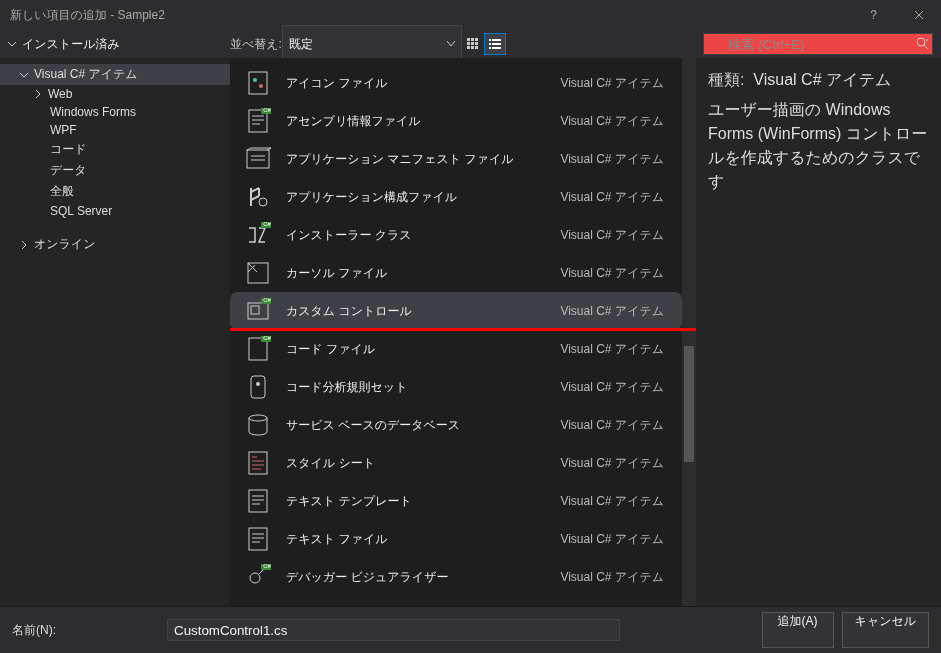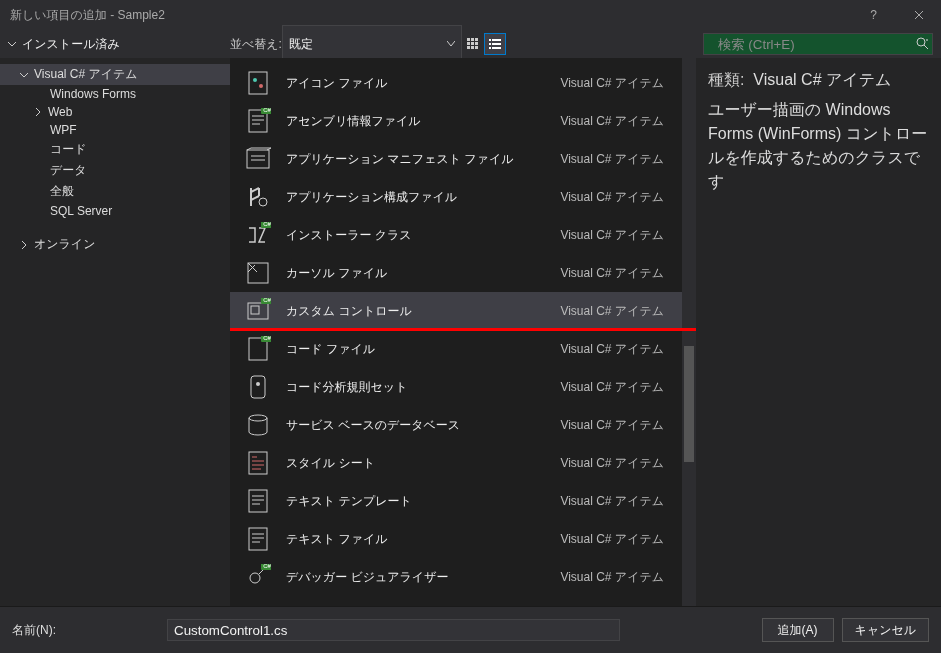--- a/index.html
+++ b/index.html
@@ -73,26 +73,26 @@
 .view-btn.active {
   background: #3f3f46;
   border: 1px solid #007acc;
 }
 .search-wrap {
   position: relative;
   margin-left: auto;
   width: 230px;
 }
 .search-input {
-  background: #14532d;
+  background: #ef4444;
   border: 1px solid #434346;
   color: #f1f1f1;
   height: 22px;
   width: 100%;
-  padding: 0 22px 0 14px;
+  padding: 0 22px 0 24px;
 }
 .search-input::placeholder { color: #888; }
 .search-icon {
   position: absolute;
   right: 4px; top: 3px;
   color: #ccc;
 }
 .content {
   display: flex;
   height: 548px;
@@ -130,20 +130,21 @@
 }
 .item-row {
   height: 38px;
   display: flex;
   align-items: center;
   padding: 0 14px;
   gap: 14px;
 }
 .item-row.selected {
   background: #3f3f46;
+  border-radius: 7px;
 }
 .item-row .icon-box {
   width: 28px; height: 28px;
   display: flex; align-items: center; justify-content: center;
   position: relative;
 }
 .item-row .name { flex: 1; color: #eee; }
 .item-row .cat { color: #bbb; padding-right: 4px; }
 .redline {
   position: absolute;
@@ -194,25 +195,25 @@
 }
 .footer-btns {
   margin-left: auto;
   display: flex;
   gap: 8px;
 }
 .btn {
   background: #333337;
   border: 1px solid #555;
   color: #f1f1f1;
-  height: 24px;
+  height: 36px;
   min-width: 72px;
   padding: 0 12px;
   display: flex;
-  align-items: center;
+  align-items: flex-start;
   justify-content: center;
 }
 svg { display: block; }
 </style>
 </head>
 <body>
 
 <div class="titlebar">
   <span>新しい項目の追加 - Sample2</span>
   <span class="spacer"></span>
@@ -281,31 +282,31 @@
 
   <div class="tree">
     <div class="tree-item selected">
       <span class="tree-chev">
           <svg width="8" height="8" viewBox="0 0 8 8">
             <path d="M0 2 L4 6 L8 2" stroke="#ccc" fill="none"></path>
           </svg>
         </span>
       <span>Visual C# アイテム</span>
     </div>
-    <div class="tree-item lvl2">
-        <span>Windows Forms</span>
-      </div>
     <div class="tree-item lvl1">
       <span class="tree-chev">
           <svg width="8" height="8" viewBox="0 0 8 8">
             <path d="M2 0 L6 4 L2 8" stroke="#ccc" fill="none"></path>
           </svg>
         </span>
       <span>Web</span>
     </div>
+    <div class="tree-item lvl2">
+        <span>Windows Forms</span>
+      </div>
     <div class="tree-item lvl2">
         <span>WPF</span>
       </div>
     <div class="tree-item lvl2">
         <span>コード</span>
       </div>
     <div class="tree-item lvl2">
         <span>データ</span>
       </div>
     <div class="tree-item lvl2">

